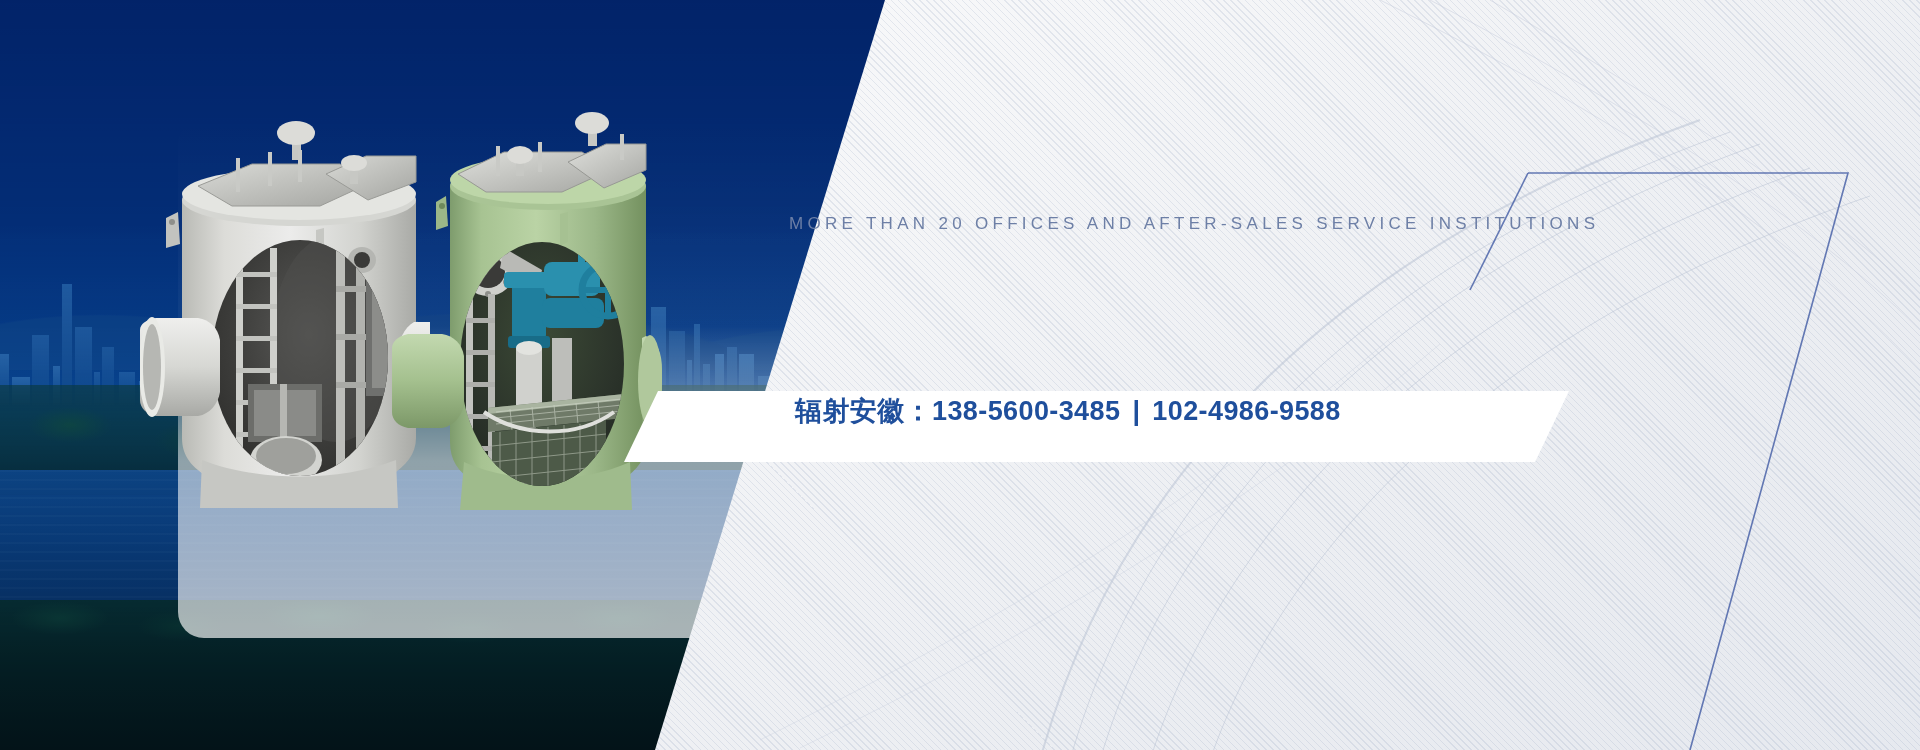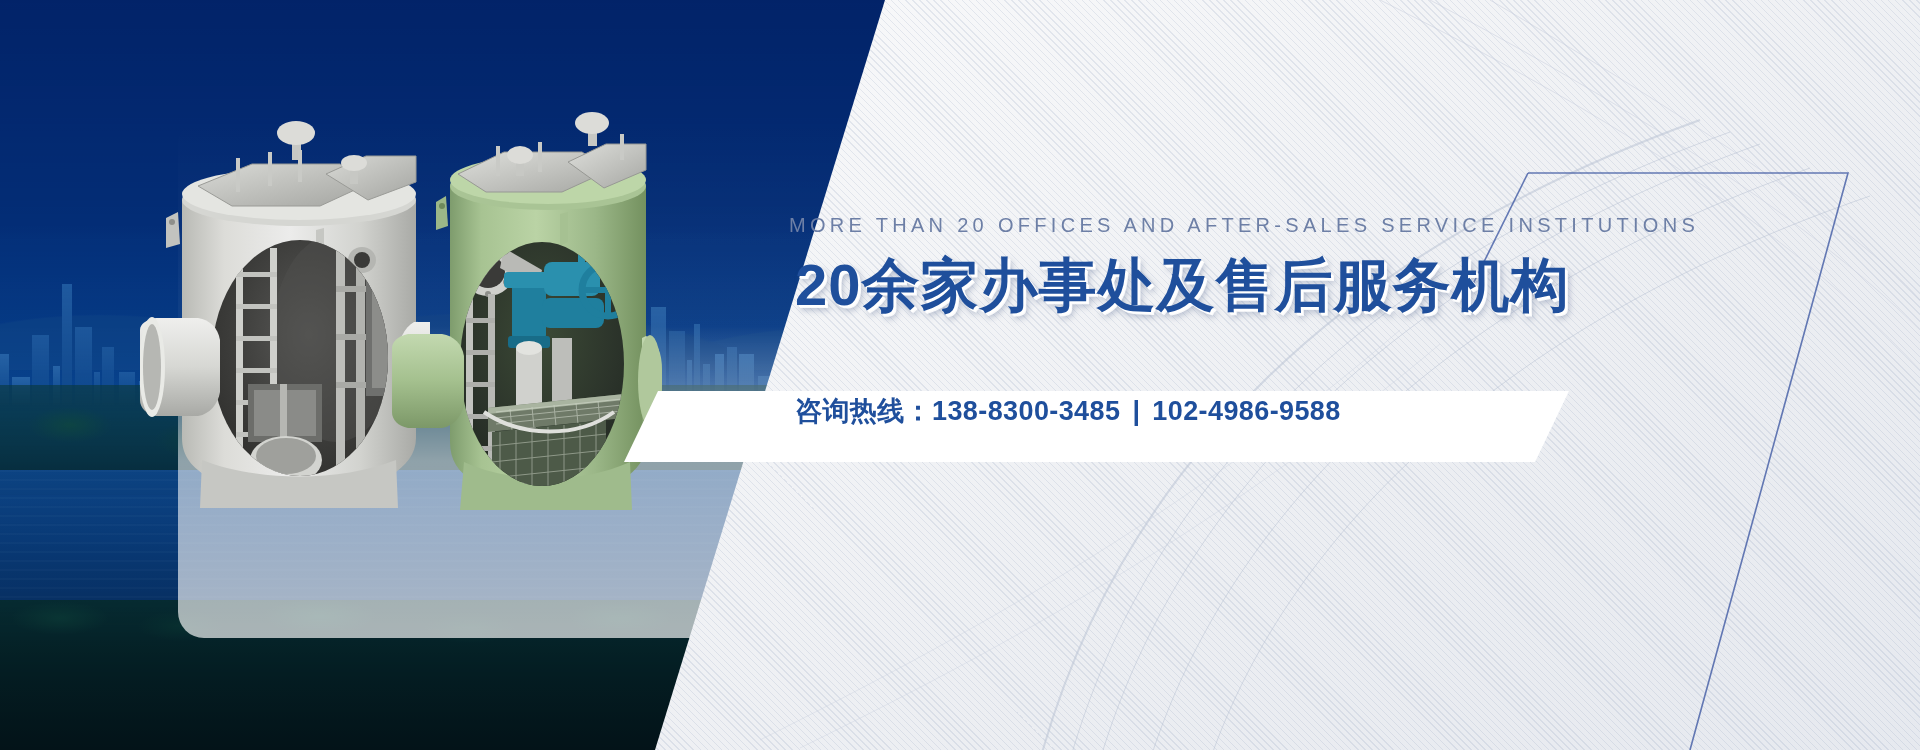--- a/index.html
+++ b/index.html
@@ -108,21 +108,21 @@
   }
   
   .arcs{position:absolute;inset:0;overflow:hidden;}
   .arcs svg{position:absolute;left:0;top:0;}
   
   .frame-line{position:absolute;left:0;top:0;width:1920px;height:750px;}
 
   
   .eyebrow{
     position:absolute;left:789px;top:214px;
-    font-size:20px;letter-spacing:4.3px;
+    font-size:17px;letter-spacing:4.3px;
     color:#6d7fa6;font-weight:400;white-space:nowrap;
   }
   .headline{
     position:absolute;left:795px;top:247px;
     font-size:58px;font-weight:bold;letter-spacing:1px;
     color:#1f4f9c;white-space:nowrap;
     text-shadow:
        2px 2px 0 #ffffff,
        3px 3px 0 rgba(255,255,255,.9),
        4px 5px 6px rgba(120,135,165,.55);
@@ -498,23 +498,22 @@
     </div>
 
     <svg class="frame-line" viewBox="0 0 1920 750">
       <path d="M1528,173 L1848,173 L1690,750" fill="none" stroke="#4a63a8" stroke-width="1.6" stroke-opacity="0.85"></path>
       <path d="M1528,173 L1470,290" fill="none" stroke="#4a63a8" stroke-width="1.6" stroke-opacity="0.85"></path>
     </svg>
   </div>
 
   <div class="eyebrow">MORE THAN 20 OFFICES AND AFTER-SALES SERVICE INSTITUTIONS</div>
 
-  <div class="headline">20余家办事处及售后服务机构</div>
 
   <div class="province-bar">
     <div class="province-text">辐射安徽、江苏、江西、广东、山东、湖南、湖北、浙江、福建等多个省份</div>
   </div>
 
   <div class="hotline">
-    <span>咨询热线：</span><span>138-8300-3485</span><span class="sep">|</span><span>102-4986-9588</span>
+    <span>辐射安徽：</span><span>138-5600-3485</span><span class="sep">|</span><span>102-4986-9588</span>
   </div>
 
 </div>
 
 </body></html>

